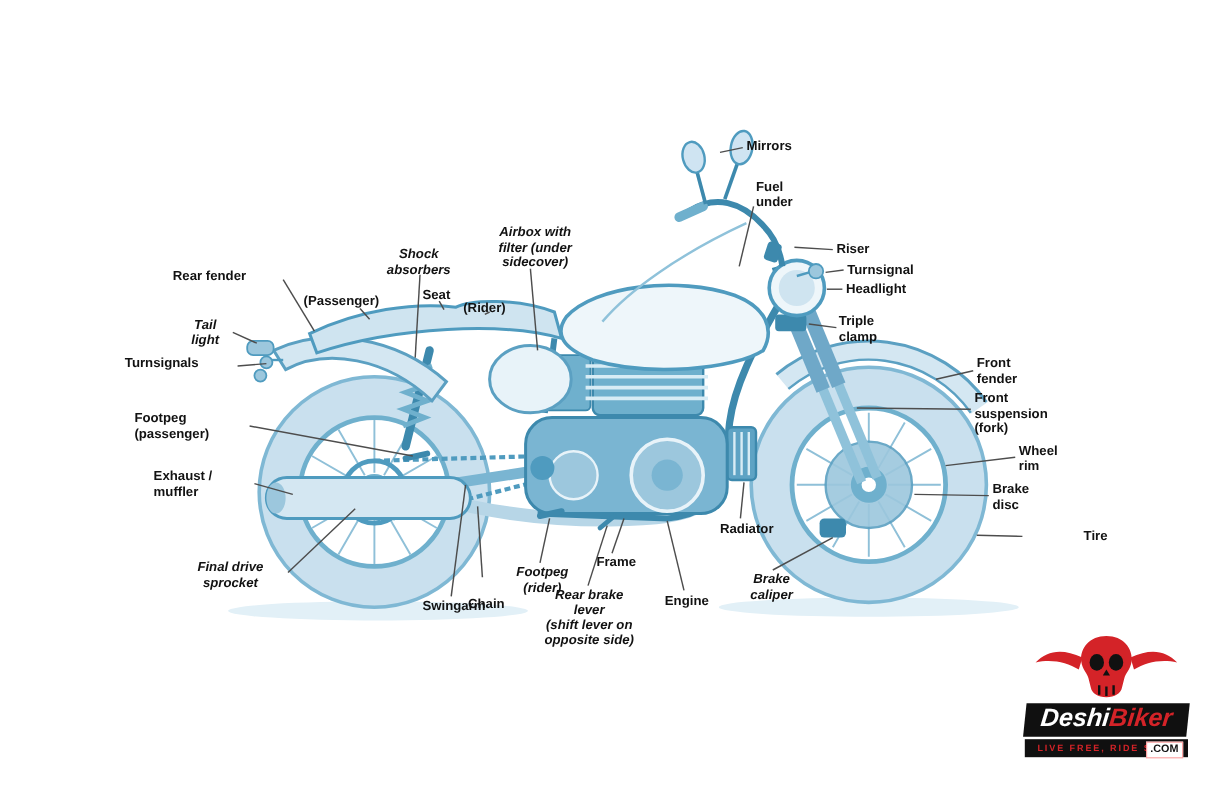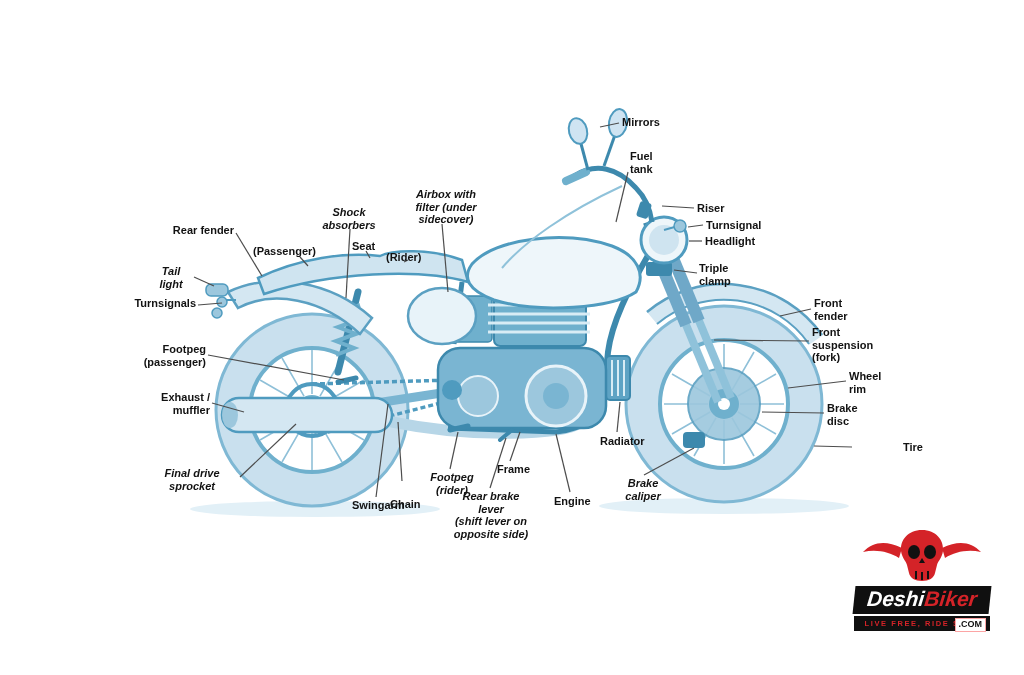--- a/index.html
+++ b/index.html
@@ -6,21 +6,21 @@
   .stage{position:relative;width:1024px;height:675px;background:#fff;overflow:hidden;}
   .bike-svg{position:absolute;left:0;top:0;}
   .lbl{
     position:absolute;
     font-size:11px;
     font-weight:700;
     color:#121212;
     line-height:1.15;
     white-space:pre-line;
   }
-  .lbl.r{text-align:right;}
+  .lbl.r{text-align:left;}
   .lbl.c{text-align:center;font-style:italic;}
   
   .logo{position:absolute;left:854px;top:526px;width:136px;}
   .logo-skull{display:block;margin:0 auto;}
   .banner{
     background:#101010;color:#fff;
     font-style:italic;font-weight:800;font-size:21px;
     padding:2px 8px 4px;transform:skewX(-6deg);
     text-align:center;letter-spacing:0;
     line-height:1.05;
@@ -204,21 +204,21 @@
       <line x1="300" y1="257" x2="308" y2="266"></line>
       <line x1="366" y1="251" x2="370" y2="258"></line>
       <line x1="404" y1="262" x2="408" y2="260"></line>
       <line x1="350" y1="229" x2="346" y2="298"></line>
       <line x1="442" y1="224" x2="448" y2="292"></line>
     </g>
   </svg>
 
   <div class="lbl" style="left:622px;top:116px">Mirrors</div>
   <div class="lbl" style="left:630px;top:150px">Fuel
-tank</div>
+under</div>
   <div class="lbl" style="left:697px;top:202px">Riser</div>
   <div class="lbl" style="left:706px;top:219px">Turnsignal</div>
   <div class="lbl" style="left:705px;top:235px">Headlight</div>
   <div class="lbl" style="left:699px;top:262px">Triple
 clamp</div>
   <div class="lbl" style="left:814px;top:297px">Front
 fender</div>
   <div class="lbl" style="left:812px;top:326px">Front
 suspension
 (fork)</div>

